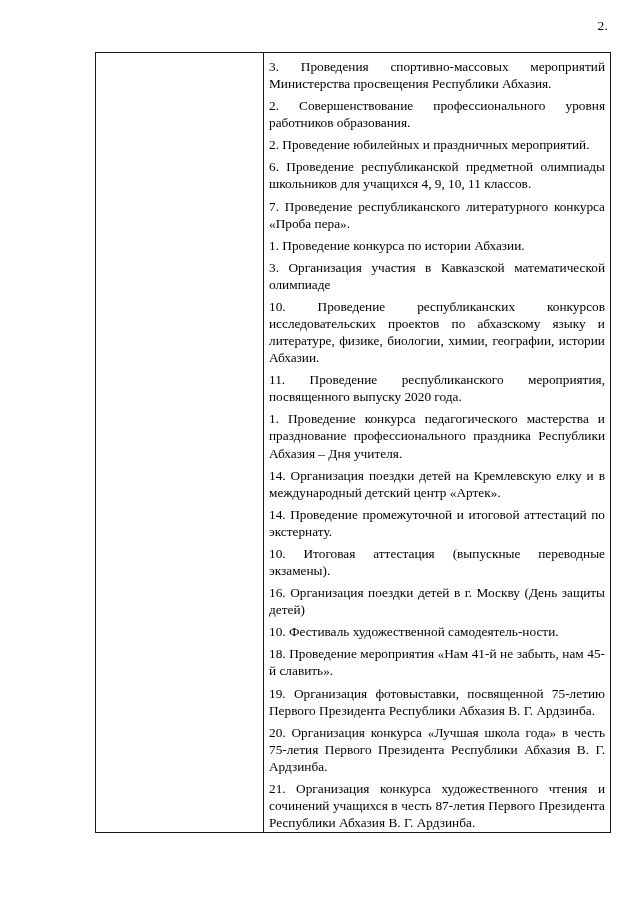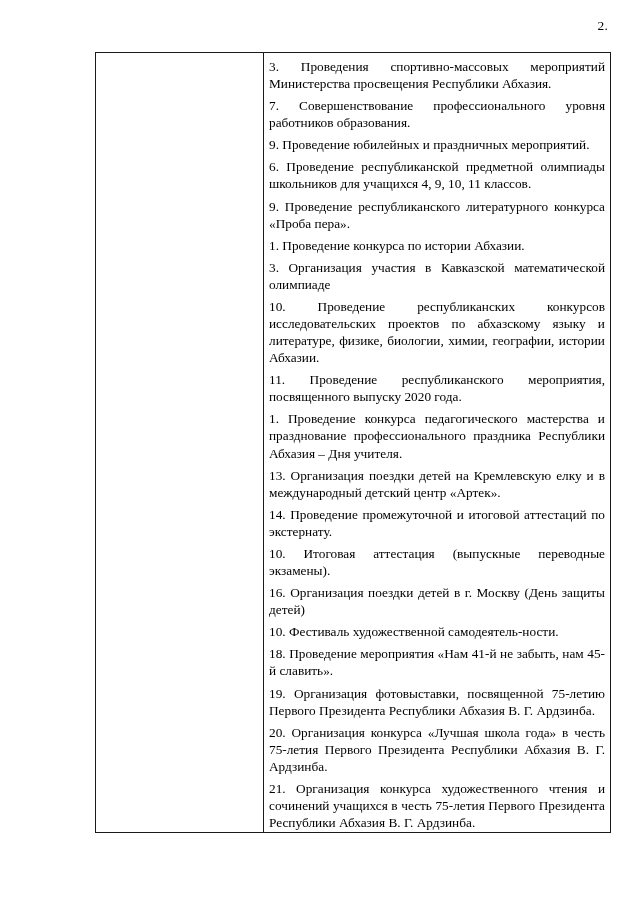--- a/index.html
+++ b/index.html
@@ -76,38 +76,38 @@
   <div class="page-number">2.</div>
 
   <div class="table-wrap">
     <table class="doc-table">
       <tbody>
         <tr>
           <td class="col-left"></td>
           <td class="col-right">
             <div class="items" id="items-container">
                 <p class="item">3. Проведения спортивно-массовых мероприятий Министерства просвещения Республики Абхазия.</p>
-                <p class="item">7. Совершенствование профессионального уровня работников образования.</p>
-                <p class="item">9. Проведение юбилейных и праздничных мероприятий.</p>
+                <p class="item">2. Совершенствование профессионального уровня работников образования.</p>
+                <p class="item">2. Проведение юбилейных и праздничных мероприятий.</p>
                 <p class="item">6. Проведение республиканской предметной олимпиады школьников для учащихся 4, 9, 10, 11 классов.</p>
-                <p class="item">9. Проведение республиканского литературного конкурса «Проба пера».</p>
+                <p class="item">7. Проведение республиканского литературного конкурса «Проба пера».</p>
                 <p class="item">1. Проведение конкурса по истории Абхазии.</p>
                 <p class="item">3. Организация участия в Кавказской математической олимпиаде</p>
                 <p class="item">10. Проведение республиканских конкурсов исследовательских проектов по абхазскому языку и литературе, физике, биологии, химии, географии, истории Абхазии.</p>
                 <p class="item">11. Проведение республиканского мероприятия, посвященного выпуску 2020 года.</p>
                 <p class="item">1. Проведение конкурса педагогического мастерства и празднование профессионального праздника Республики Абхазия – Дня учителя.</p>
-                <p class="item">13. Организация поездки детей на Кремлевскую елку и в международный детский центр «Артек».</p>
+                <p class="item">14. Организация поездки детей на Кремлевскую елку и в международный детский центр «Артек».</p>
                 <p class="item">14. Проведение промежуточной и итоговой аттестаций по экстернату.</p>
                 <p class="item">10. Итоговая аттестация (выпускные переводные экзамены).</p>
                 <p class="item">16. Организация поездки детей в г. Москву (День защиты детей)</p>
                 <p class="item">10. Фестиваль художественной самодеятель-ности.</p>
                 <p class="item">18. Проведение мероприятия «Нам 41-й не забыть, нам 45-й славить».</p>
                 <p class="item">19. Организация фотовыставки, посвященной 75-летию Первого Президента Республики Абхазия В. Г. Ардзинба.</p>
                 <p class="item">20. Организация конкурса «Лучшая школа года» в честь 75-летия Первого Президента Республики Абхазия В. Г. Ардзинба.</p>
-                <p class="item">21. Организация конкурса художественного чтения и сочинений учащихся в честь 75-летия Первого Президента Республики Абхазия В. Г. Ардзинба.</p>
+                <p class="item">21. Организация конкурса художественного чтения и сочинений учащихся в честь 87-летия Первого Президента Республики Абхазия В. Г. Ардзинба.</p>
               </div>
           </td>
         </tr>
       </tbody>
     </table>
   </div>
 
 </div>
 
 </body></html>

